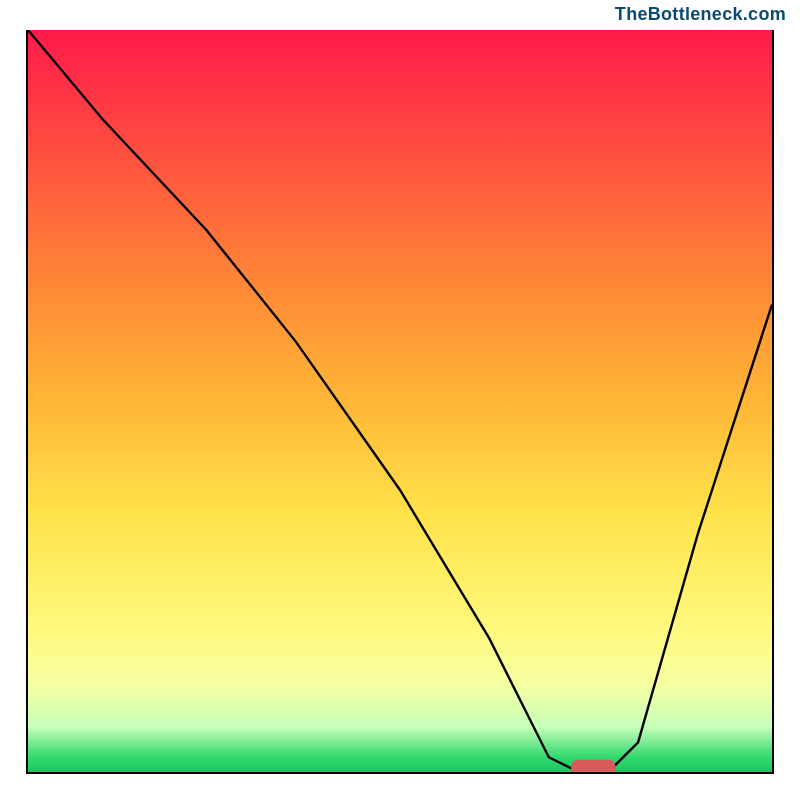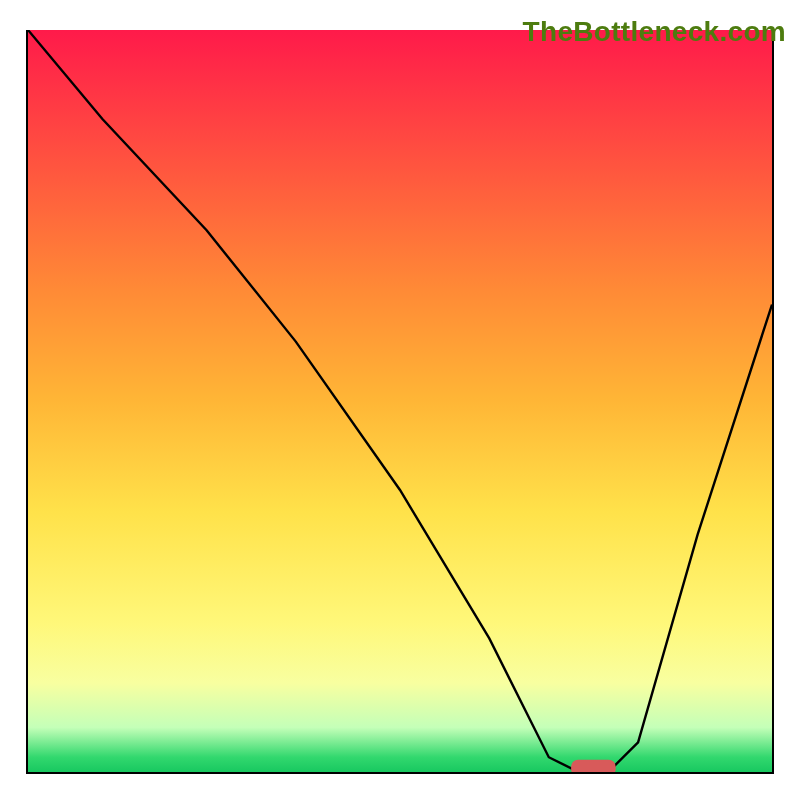--- a/index.html
+++ b/index.html
@@ -5,25 +5,25 @@
   * { margin: 0; padding: 0; box-sizing: border-box; }
   body {
     width: 800px;
     height: 800px;
     background: #ffffff;
     position: relative;
     font-family: Arial, sans-serif;
   }
   .watermark {
     position: absolute;
-    top: 16px;
+    top: 4px;
     right: 14px;
-    font-size: 28px;
+    font-size: 18px;
     font-weight: bold;
-    color: #4d7c0f;
+    color: #0c4a6e;
     letter-spacing: 0.3px;
     z-index: 10;
   }
   .chart-area {
     position: absolute;
     left: 28px;
     top: 30px;
     width: 744px;
     height: 742px;
     overflow: hidden;

